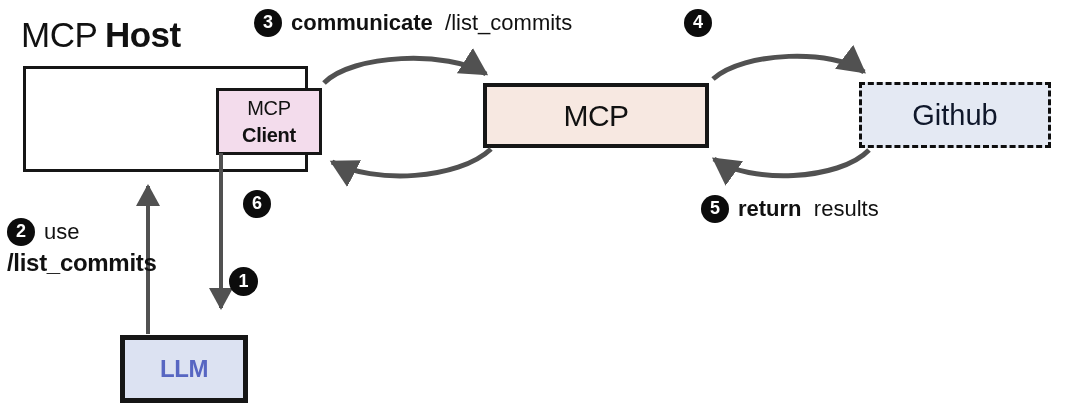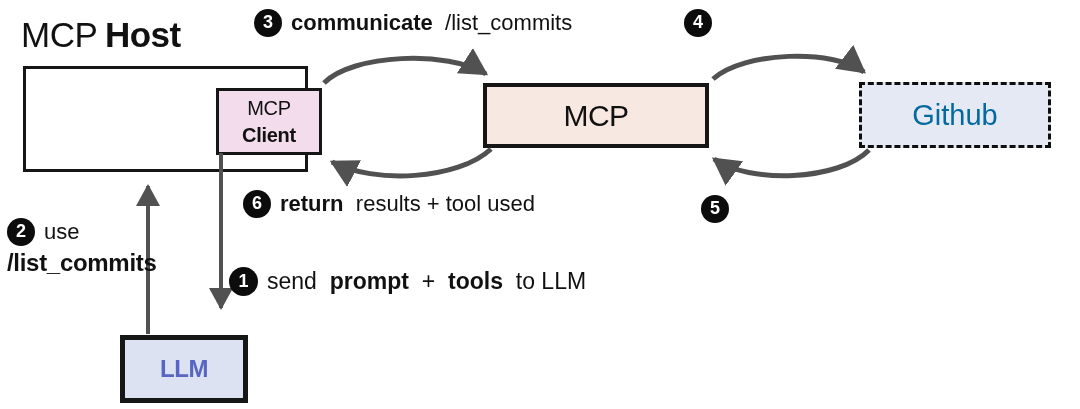--- a/index.html
+++ b/index.html
@@ -39,21 +39,21 @@
     flex-direction:column;font-size:20px;line-height:1.35;letter-spacing:-0.3px;
   }
   .client .bold{font-weight:700;}
   .server{
     left:483px;top:83px;width:226px;height:65px;background:var(--server-bg);
     border:4px solid var(--border);z-index:2;font-size:30px;letter-spacing:-0.5px;
   }
   .server .bold{font-weight:700;margin-left:.22em;}
   .github{
     left:859px;top:82px;width:192px;height:66px;background:var(--github-bg);
-    border:3px dashed #0e0e0e;z-index:2;font-size:29px;color:#0369a1;
+    border:3px dashed #0e0e0e;z-index:2;font-size:29px;color:#0f172a;
   }
   .llm{
     left:120px;top:335px;width:128px;height:68px;background:var(--llm-bg);
     border:5px solid var(--border);z-index:2;
     font-size:24px;font-weight:700;color:var(--llm-text);letter-spacing:-0.5px;
   }
 
   .step{position:absolute;z-index:6;font-size:22px;line-height:1.2;}
   .row{display:flex;align-items:center;gap:9px;}
   .badge{
@@ -128,43 +128,36 @@
 
   <div class="step step4">
     <div class="row">
       <span class="badge">4</span>
     </div>
   </div>
 
   <div class="step step6">
     <div class="row">
       <span class="badge">6</span>
-      <span class="words">
-        <span class="b">return</span>
-        <span>results + tool used</span>
-      </span>
     </div>
   </div>
 
   <div class="step step5">
     <div class="row">
       <span class="badge">5</span>
+      <span class="words">
+        <span class="b">return</span>
+        <span>results</span>
+      </span>
     </div>
   </div>
 
   <div class="step step1">
     <div class="row">
       <span class="badge">1</span>
-      <span class="words">
-        <span>send</span>
-        <span class="b">prompt</span>
-        <span>+</span>
-        <span class="b">tools</span>
-        <span>to LLM</span>
-      </span>
     </div>
   </div>
 
   <div class="step step2">
     <div class="row">
       <span class="badge">2</span>
       <span class="words">
         <span>use</span>
       </span>
     </div>

